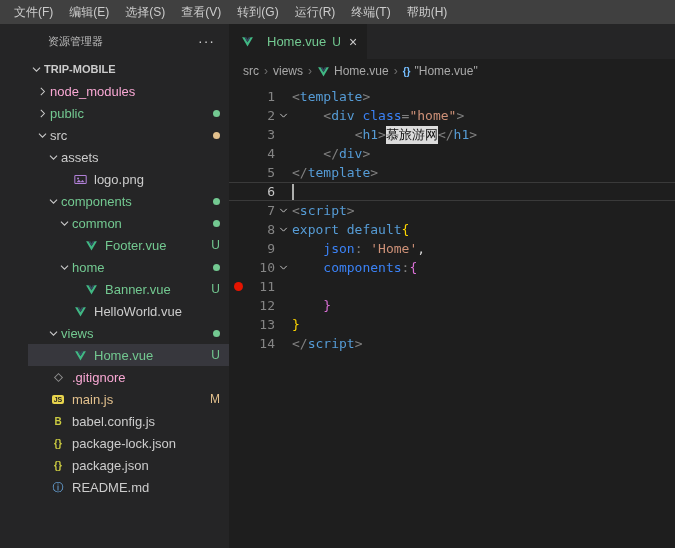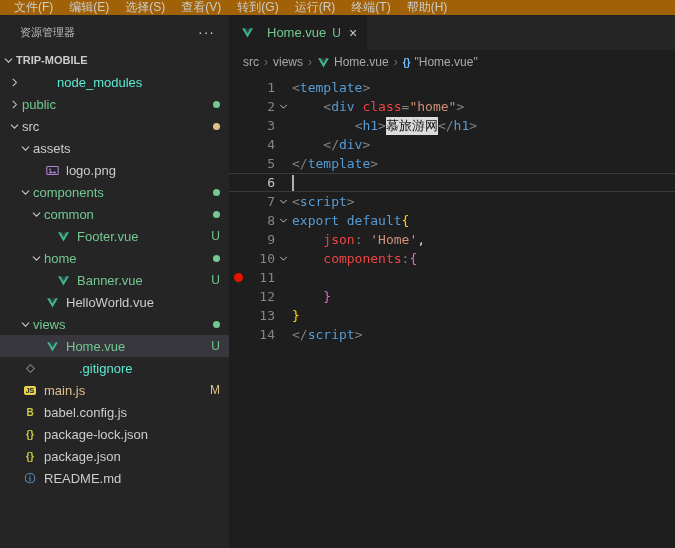--- a/index.html
+++ b/index.html
@@ -1,42 +1,42 @@
 <!DOCTYPE html>
 <html><head>
 <meta charset="utf-8">
 <style>
   * { margin:0; padding:0; box-sizing:border-box; }
   html,body { width:675px; height:548px; overflow:hidden; }
   body { background:#1e1e1e; font-family:"Liberation Sans", sans-serif; color:#cccccc; }
   .app { width:675px; height:548px; display:flex; flex-direction:column; }
 
   
-  .menubar { height:15px; background:#a16207; display:flex; align-items:center; padding-left:6px; flex-shrink:0; }
+  .menubar { height:24px; background:#404040; display:flex; align-items:center; padding-left:6px; flex-shrink:0; }
   .menu-item { font-size:12px; color:#cccccc; padding:0 8px; height:100%; display:flex; align-items:center; cursor:default; }
 
   .body { flex:1; display:flex; min-height:0; }
 
   
-  .sidebar { width:229px; background:#252526; flex-shrink:0; overflow:hidden; display:flex; flex-direction:column; }
+  .sidebar { width:229px; background:#252526; flex-shrink:0; overflow:hidden; display:flex; flex-direction:column;padding-left:28px; }
   .sidebar-header { height:34px; display:flex; align-items:center; justify-content:space-between; padding:0 14px 0 20px; flex-shrink:0; }
   .sidebar-title { font-size:11px; color:#bbbbbb; }
   .sidebar-actions { font-size:14px; color:#cccccc; letter-spacing:1px; cursor:pointer; line-height:6px; }
   .section-header { height:22px; display:flex; align-items:center; font-size:11px; font-weight:bold; color:#cccccc; cursor:pointer; flex-shrink:0; }
   .section-header .arrow { width:16px; display:flex; justify-content:center; }
   .tree { flex:1; overflow:hidden; }
   .tree-row { height:22px; display:flex; align-items:center; font-size:13px; cursor:pointer; padding-right:9px; }
   .tree-row.selected { background:#37373d; }
   .arrow { width:16px; flex-shrink:0; display:flex; align-items:center; justify-content:center; }
   .file-icon { width:16px; height:16px; margin-right:6px; flex-shrink:0; display:flex; align-items:center; justify-content:center; }
   .tree-label { white-space:nowrap; overflow:hidden; }
   .row-end { margin-left:auto; display:flex; align-items:center; }
   .badge { font-size:12px; }
   .gitdot { width:7px; height:7px; border-radius:50%; }
-  .c-default { color:#cccccc; } .c-green { color:#73c991; } .c-muted { color:#5eead4;margin-left:35px; } .c-tan { color:#e2c08d; }
+  .c-default { color:#cccccc; } .c-green { color:#73c991; } .c-muted { color:#f9a8d4; } .c-tan { color:#e2c08d; }
   .dot-green { background:#73c991; } .dot-tan { background:#e2c08d; }
   .js-chip { background:#e8d44d; color:#222; font-size:7px; font-weight:bold; padding:1px 2px; border-radius:2px; }
   .json-chip { color:#cbcb41; font-size:10px; font-weight:bold; }
   .info-chip { color:#75beff; font-size:11px; }
   .babel-chip { color:#cbcb41; font-size:10px; font-weight:bold; }
   .sym-obj { color:#75beff; font-size:10px; font-weight:bold; }
 
   
   .editor { flex:1; display:flex; flex-direction:column; background:#1e1e1e; min-width:0; }
   .tabbar { height:35px; background:#252526; display:flex; flex-shrink:0; }
@@ -52,21 +52,21 @@
   .code-line { display:flex; align-items:center; height:19px; white-space:pre; }
   .code-line.current { box-shadow: inset 0 1px 0 0 #3a3a3a, inset 0 -1px 0 0 #3a3a3a; }
   .glyph { width:18px; flex-shrink:0; display:flex; align-items:center; justify-content:center; }
   .bp { width:9px; height:9px; border-radius:50%; background:#e51400; }
   .lnum { width:28px; flex-shrink:0; text-align:right; color:#858585; }
   .code-line.current .lnum { color:#c6c6c6; }
   .fold { width:17px; flex-shrink:0; display:flex; align-items:center; justify-content:center; }
   .lcontent { flex:1; display:flex; align-items:center; white-space:pre; }
   .cursor { display:inline-block; width:2px; height:16px; background:#aeafad; }
 
-  .t-punct { color:#808080; } .t-tag { color:#569cd6; } .t-attr { color:#ef4444; }
+  .t-punct { color:#808080; } .t-tag { color:#569cd6; } .t-attr { color:#3b82f6; }
   .t-str { color:#ce9178; } .t-kw { color:#569cd6; } .t-plain { color:#d4d4d4; }
   .t-b1 { color:#ffd700; } .t-b2 { color:#da70d6; }
   .t-cnsel { background:#dcdcdc; color:#111111; }
 </style>
 </head>
 <body>
 
 <div class="app">
 
   <div class="menubar">

